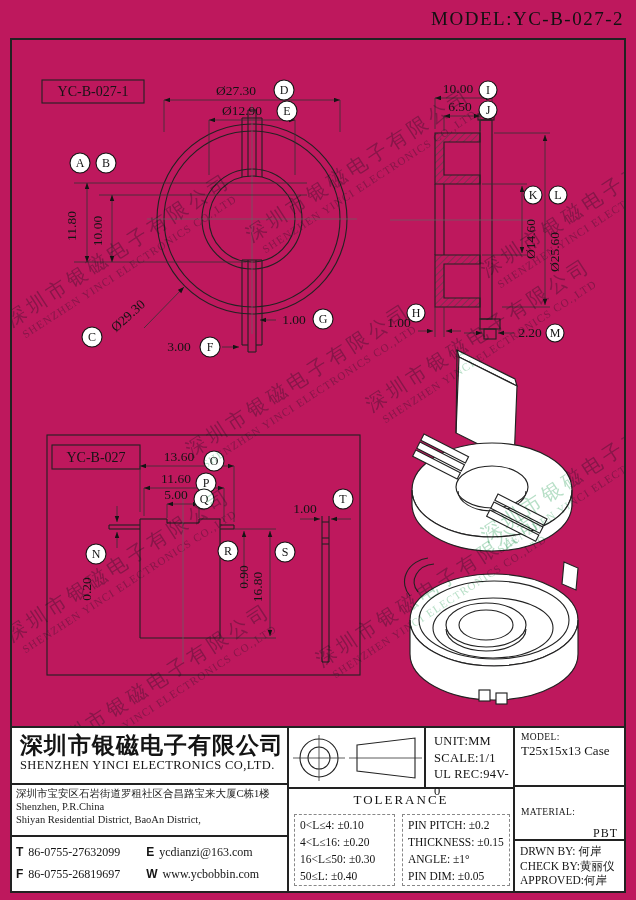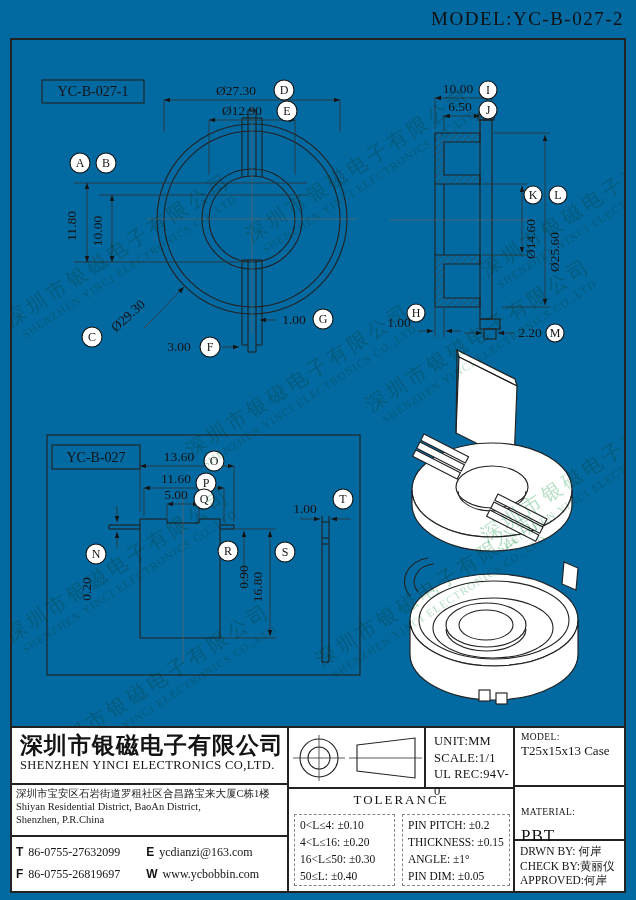--- a/index.html
+++ b/index.html
@@ -1,16 +1,16 @@
 <!DOCTYPE html>
 <html><head>
 <meta charset="utf-8">
 <style>
   html,body{margin:0;padding:0;background:#e8e8e8}
-  .page{position:relative;width:636px;height:900px;background:#0369a1;overflow:hidden;
+  .page{position:relative;width:636px;height:900px;background:#be185d;overflow:hidden;
         font-family:"Liberation Serif",serif;color:#141414}
   .model-header{position:absolute;top:8px;right:12px;z-index:10;
         font-size:19px;letter-spacing:1.5px;color:#111}
   .sheet{position:absolute;left:10px;top:38px;width:612px;height:851px;
         border:2px solid #222;overflow:hidden}
   .view-svg{position:absolute;z-index:2}
   
   .wm{position:absolute;transform:translate(-50%,-50%) rotate(-33deg);
       color:#8bcba4;opacity:.62;text-align:center;white-space:nowrap;
       pointer-events:none;z-index:6;mix-blend-mode:multiply}
@@ -49,21 +49,21 @@
   .tol-title{text-align:center;font-size:13px;letter-spacing:2px;margin-top:3px}
   .tol-box{position:absolute;border:1px dashed #888;font-size:11.5px;line-height:17px;
       padding:2px 5px;box-sizing:border-box;white-space:nowrap}
   .tol-box.general{left:5px;top:25px;width:101px;height:72px}
   .tol-box.specific{left:113px;top:25px;width:108px;height:72px}
   .tb-right{left:503px;top:0;width:109px;height:163px}
   .model-cell{height:59px;border-bottom:2px solid #222;padding:4px 6px;box-sizing:border-box}
   .cell-label{font-size:9.5px;letter-spacing:.4px}
   .model-value{font-size:13px;margin-top:1px;white-space:nowrap}
   .material-cell{height:54px;border-bottom:2px solid #222;padding:20px 6px;box-sizing:border-box}
-  .material-value{font-size:17px;text-align:left;margin-top:9px;letter-spacing:1px}
+  .material-value{font-size:12px;text-align:right;margin-top:9px;letter-spacing:1px}
   .sign-cell{height:48px;padding:3px 5px;box-sizing:border-box;font-size:11.5px;line-height:1.28;white-space:nowrap}
 </style>
 </head>
 <body>
 
 <div class="page">
 
   <div class="model-header">MODEL:YC-B-027-2</div>
 
   <div class="sheet">
@@ -427,22 +427,22 @@
 
     <div class="titleblock">
 
       <div class="tb-cell tb-left">
         <div class="tb-company">
           <div class="company-cn">深圳市银磁电子有限公司</div>
           <div class="company-en">SHENZHEN YINCI ELECTRONICS CO,LTD.</div>
         </div>
         <div class="tb-address">
           <div class="addr-cn">深圳市宝安区石岩街道罗租社区合昌路宝来大厦C栋1楼</div>
+          <div>Shenzhen, P.R.China</div>
           <div>Shiyan Residential District, BaoAn District,</div>
-          <div>Shenzhen, P.R.China</div>
         </div>
         <div class="tb-contact">
           <div class="c-item">
             <span class="c-letter">T</span><span>86-0755-27632099</span>
           </div>
           <div class="c-item">
             <span class="c-letter">E</span><span>ycdianzi@163.com</span>
           </div>
           <div class="c-item">
             <span class="c-letter">F</span><span>86-0755-26819697</span>

